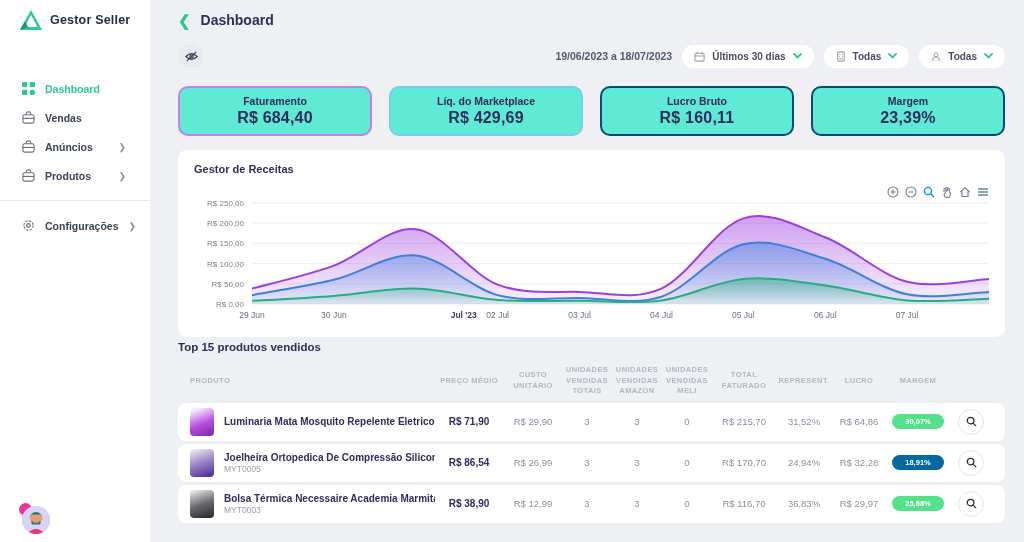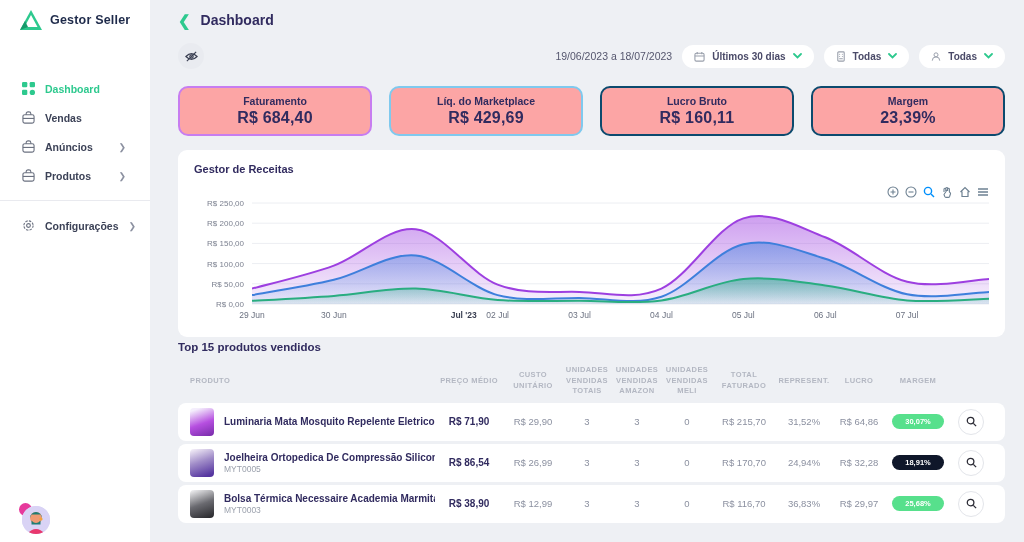--- a/index.html
+++ b/index.html
@@ -22,26 +22,26 @@
 
   
   .main { position:absolute; left:150px; top:0; right:0; bottom:0; padding:0 19px 0 28px; }
   .page-header { display:flex; align-items:center; gap:10px; margin-top:9px; height:22px; }
   .back { color:#2dc98e; font-size:15px; font-weight:800; cursor:pointer; line-height:1; }
   .page-title { font-size:14px; font-weight:800; color:#312b5f; }
 
   .filter-row { display:flex; align-items:center; margin-top:12px; height:26px; }
   .eye-btn { width:26px; height:26px; border-radius:50%; background:#e9ebf0; border:none; display:flex; align-items:center; justify-content:center; cursor:pointer; }
   .filters-right { margin-left:auto; display:flex; align-items:center; gap:10px; }
-  .date-range { font-size:10.5px; font-weight:400; color:#55566e; }
+  .date-range { font-size:10.5px; font-weight:700; color:#55566e; }
   .pill { display:flex; align-items:center; gap:7px; background:#fff; border:none; border-radius:15px; padding:6px 12px; font-size:10px; font-weight:600; color:#4a4a68; cursor:pointer; font-family:inherit; }
   .pill svg { flex:none; }
 
   .kpi-row { display:grid; grid-template-columns:repeat(4,1fr); gap:17px; margin-top:17px; }
-  .kpi-card { background:#fca5a5; border-radius:10px; height:50px; display:flex; flex-direction:column; align-items:center; justify-content:center; gap:2px; }
+  .kpi-card { background:#5eead4; border-radius:10px; height:50px; display:flex; flex-direction:column; align-items:center; justify-content:center; gap:2px; }
   .kpi-card.purple { border:2px solid #c77df0; }
   .kpi-card.blue   { border:2px solid #7fc9ee; }
   .kpi-card.green  { border:2px solid #0c4a6e; }
   .kpi-label { font-size:10.5px; font-weight:700; color:#312b5f; }
   .kpi-value { font-size:16px; font-weight:800; color:#312b5f; letter-spacing:.2px; }
 
   
   .chart-card { position:relative; background:#fff; border-radius:9px; margin-top:14px; padding:13px 16px 13px 16px; }
   .chart-title { font-size:11px; font-weight:800; color:#312b5f; }
   .chart-toolbar { position:absolute; right:16px; top:36px; display:flex; gap:6px; align-items:center; }
@@ -66,21 +66,21 @@
   .cell.bold { font-weight:800; color:#312b5f; font-size:10px; }
   .cell.produto { display:flex; align-items:center; gap:10px; text-align:left; overflow:hidden; }
   .thumb { width:24px; height:28px; border-radius:4px; flex:none; }
   .trow:nth-child(1) .thumb { background:linear-gradient(160deg,#f4eefc 10%,#b64fe0 55%,#7d2fae 95%); }
   .trow:nth-child(2) .thumb { background:linear-gradient(160deg,#efe9f5 5%,#a08cc8 45%,#5636a0 90%); }
   .trow:nth-child(3) .thumb { background:linear-gradient(160deg,#e8e8ea 5%,#6a6a70 50%,#2c2c30 95%); }
   .pname { font-size:10px; font-weight:800; color:#312b5f; white-space:nowrap; }
   .psku { font-size:8.5px; color:#9aa0ac; margin-top:1px; }
   .badge { display:inline-block; min-width:52px; padding:3px 8px; border-radius:8px; font-size:7.5px; font-weight:800; color:#fff; }
   .badge.green { background:#57e08c; }
-  .badge.yellow { background:#0f172a; }
+  .badge.yellow { background:#0369a1; }
   .search-btn { width:26px; height:26px; border-radius:50%; background:#fff; border:1px solid #e3e5ea; display:flex; align-items:center; justify-content:center; cursor:pointer; margin:0 auto; }
 </style>
 </head>
 <body>
 
 <aside class="sidebar">
   <div class="logo">
     <span style="display:flex;">
       <svg width="22" height="20" viewBox="0 0 22 20">
           <polygon points="11,0 22,20 0,20" fill="#2dc98e"></polygon>

